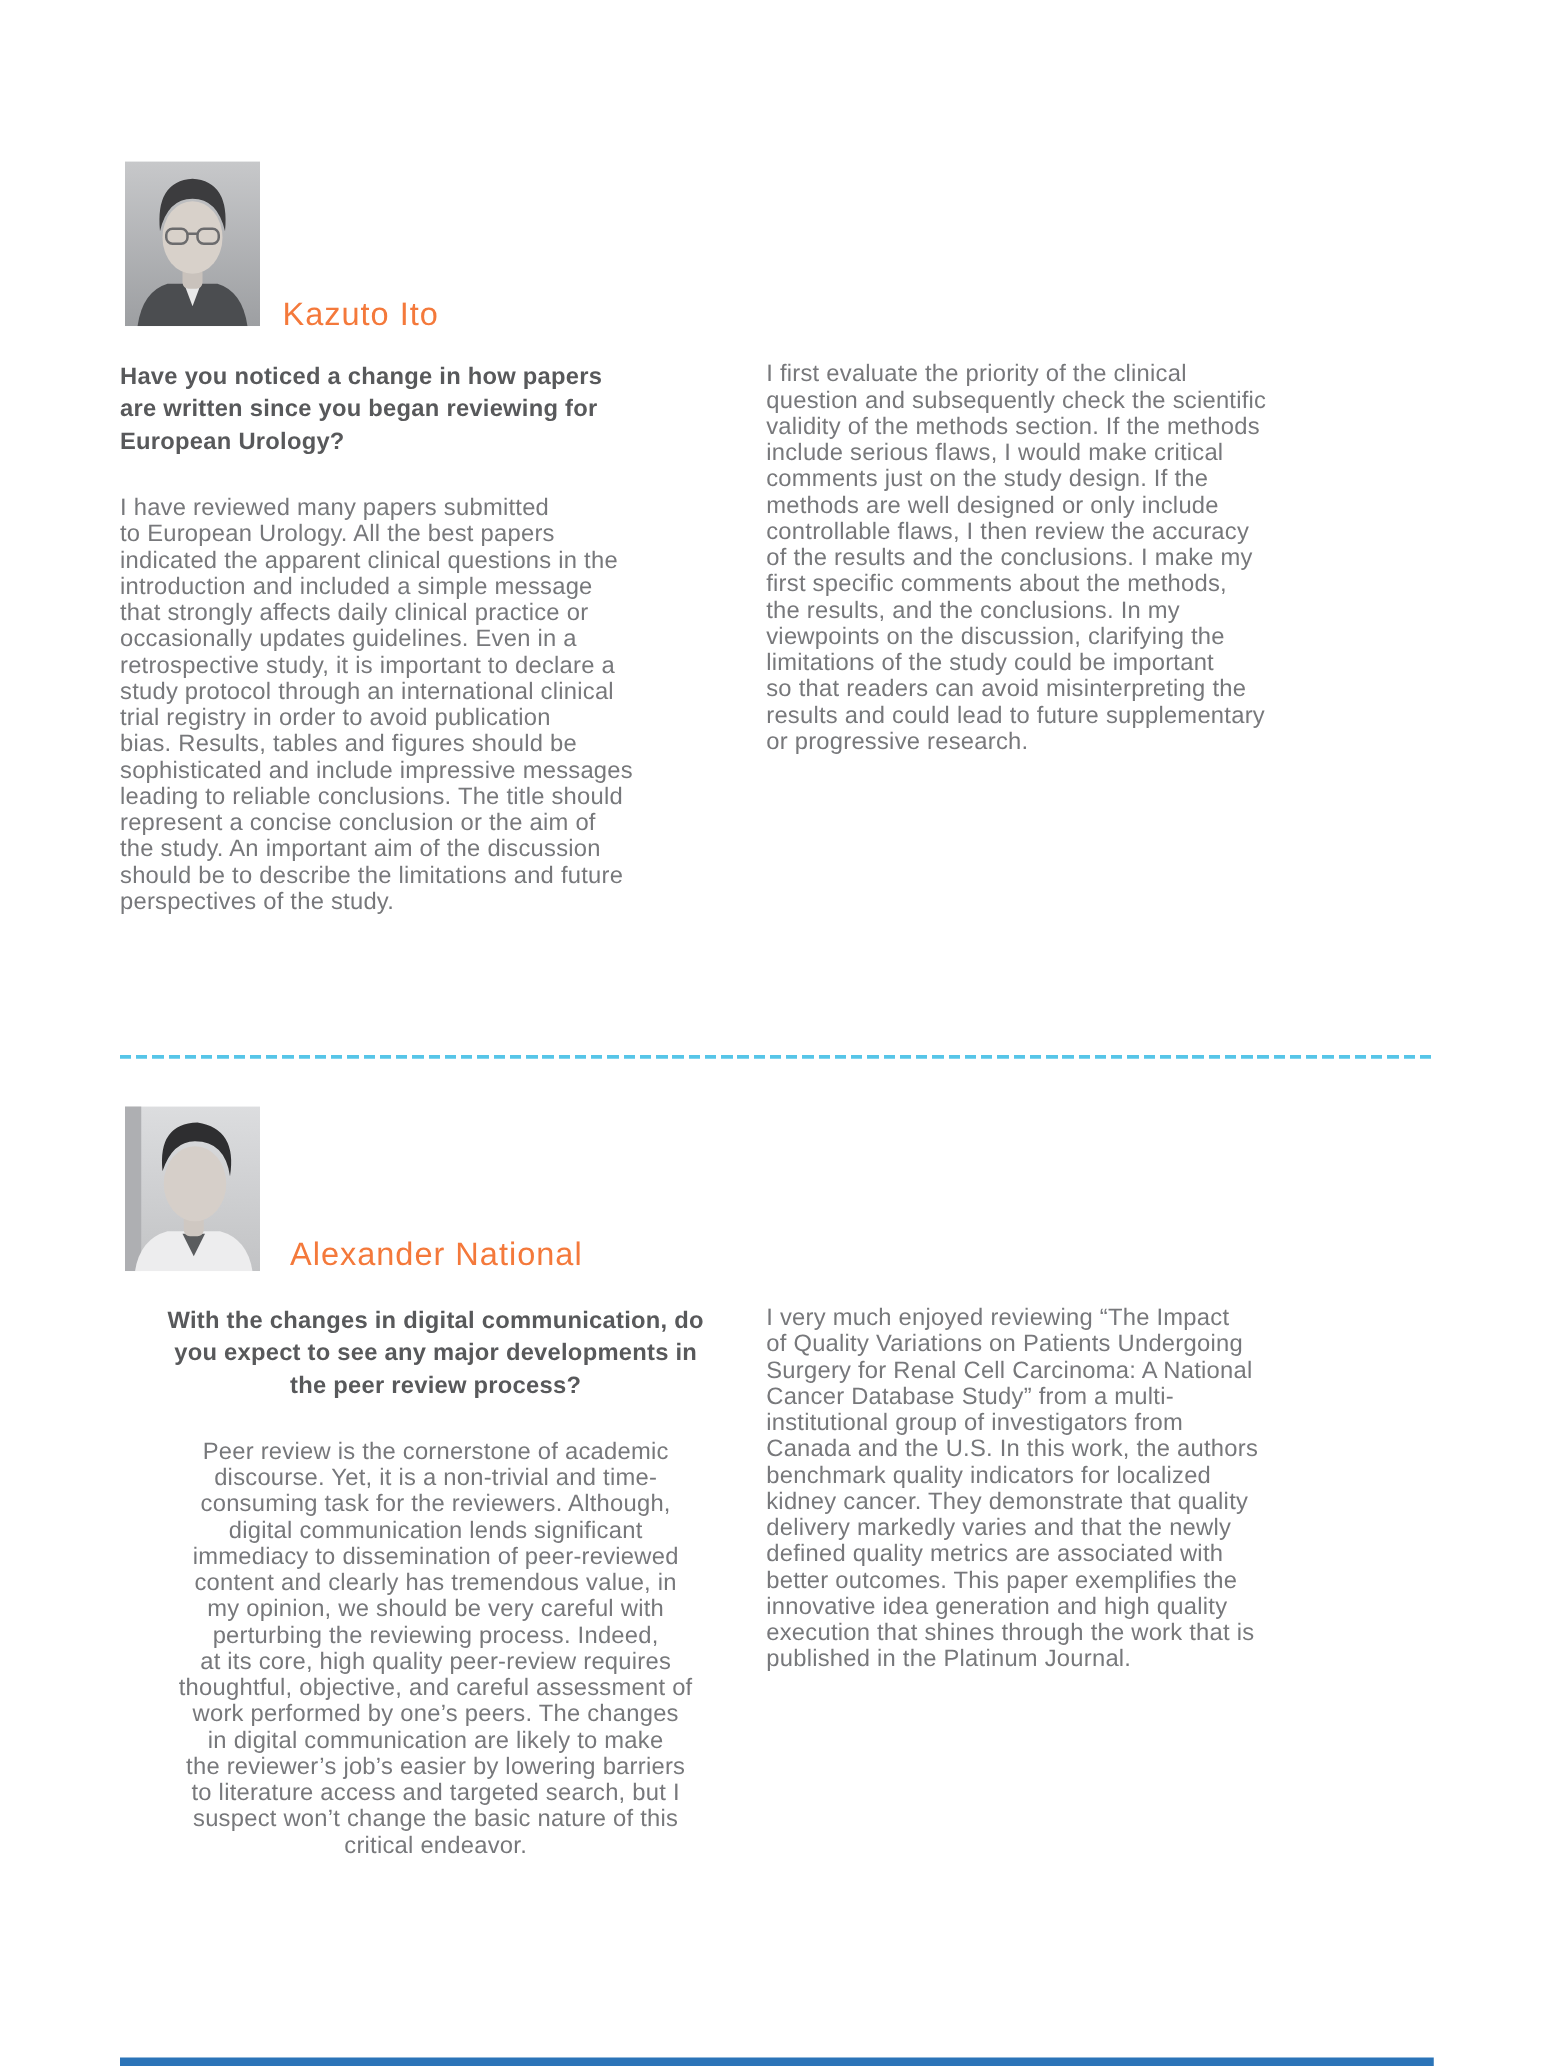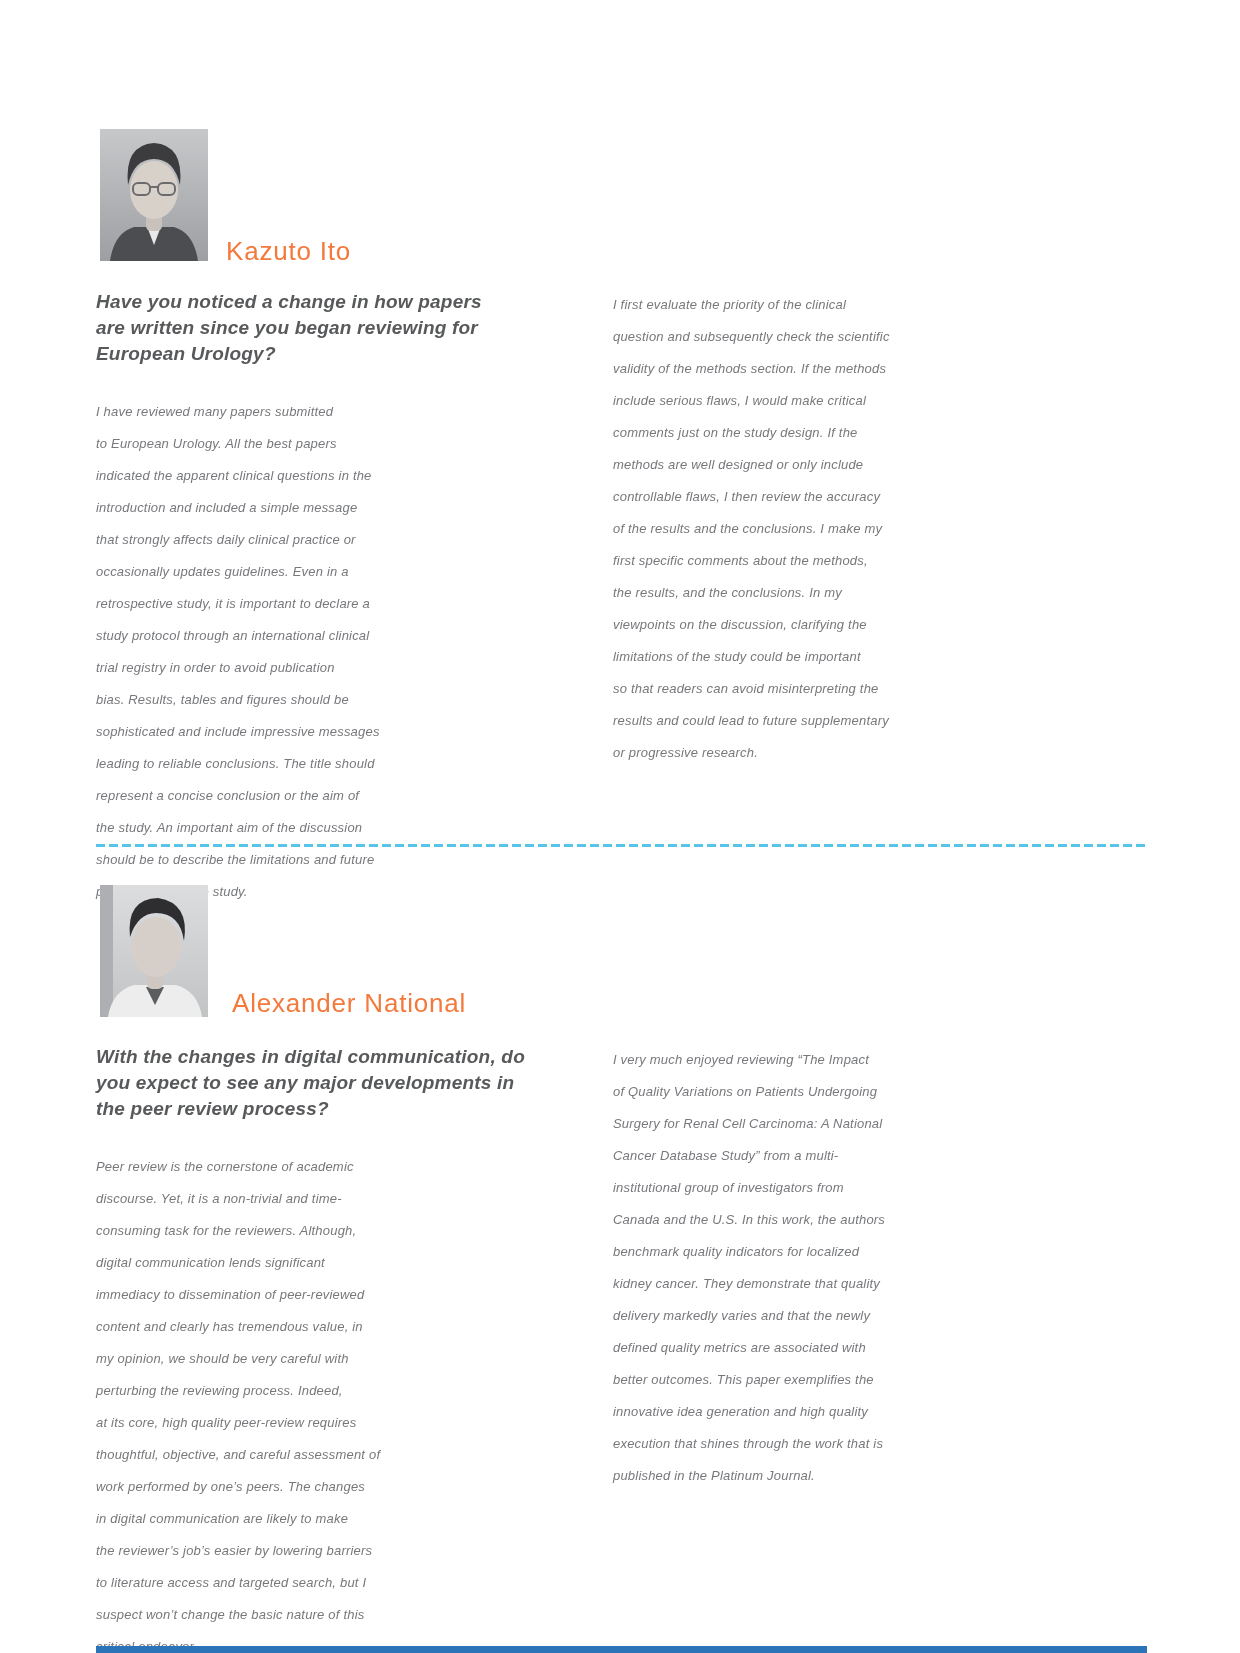--- a/index.html
+++ b/index.html
@@ -30,38 +30,38 @@
   .person-name {
     position: absolute;
     font-size: 26px;
     line-height: 26px;
     color: var(--name-orange);
     letter-spacing: 0.8px;
     white-space: nowrap;
   }
   #name1 { left: 226px; top: 238px; }
   #name2 { left: 232px; top: 990px; }
-  .qa-col { position: absolute; width: 505px; font-style: italic; }
+  .qa-col { position: absolute; width: 505px; }
   #col-1-left  { left: 96px;  top: 289px; }
   #col-1-right { left: 613px; top: 289px; }
-  #col-2-left  { left: 96px;  top: 1044px; }
+  #col-2-left  { left: 96px;  top: 1044px; text-align: center; }
   #col-2-right { left: 613px; top: 1044px; }
   .question {
     font-weight: bold;
     color: var(--heading-gray);
     font-size: 19px;
     line-height: 26px;
     letter-spacing: 0.2px;
     white-space: pre-line;
     margin: 0 0 29px 0;
   }
   .answer {
     color: var(--body-gray);
-    font-size: 13px;
-    line-height: 32px;
+    font-size: 19px;
+    line-height: 21px;
     letter-spacing: 0.2px;
     white-space: pre-line;
     margin: 0;
   }
   .divider {
     position: absolute;
     left: 96px;
     top: 844px;
     width: 1051px;
     height: 3px;

